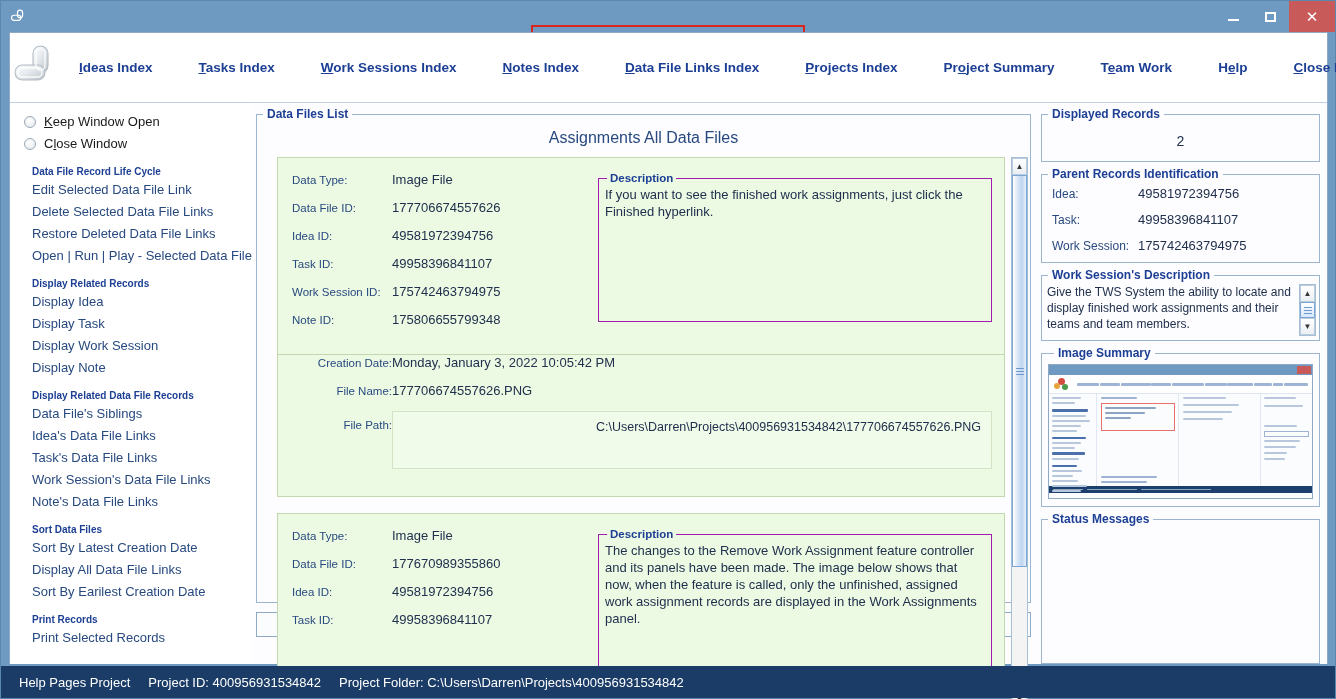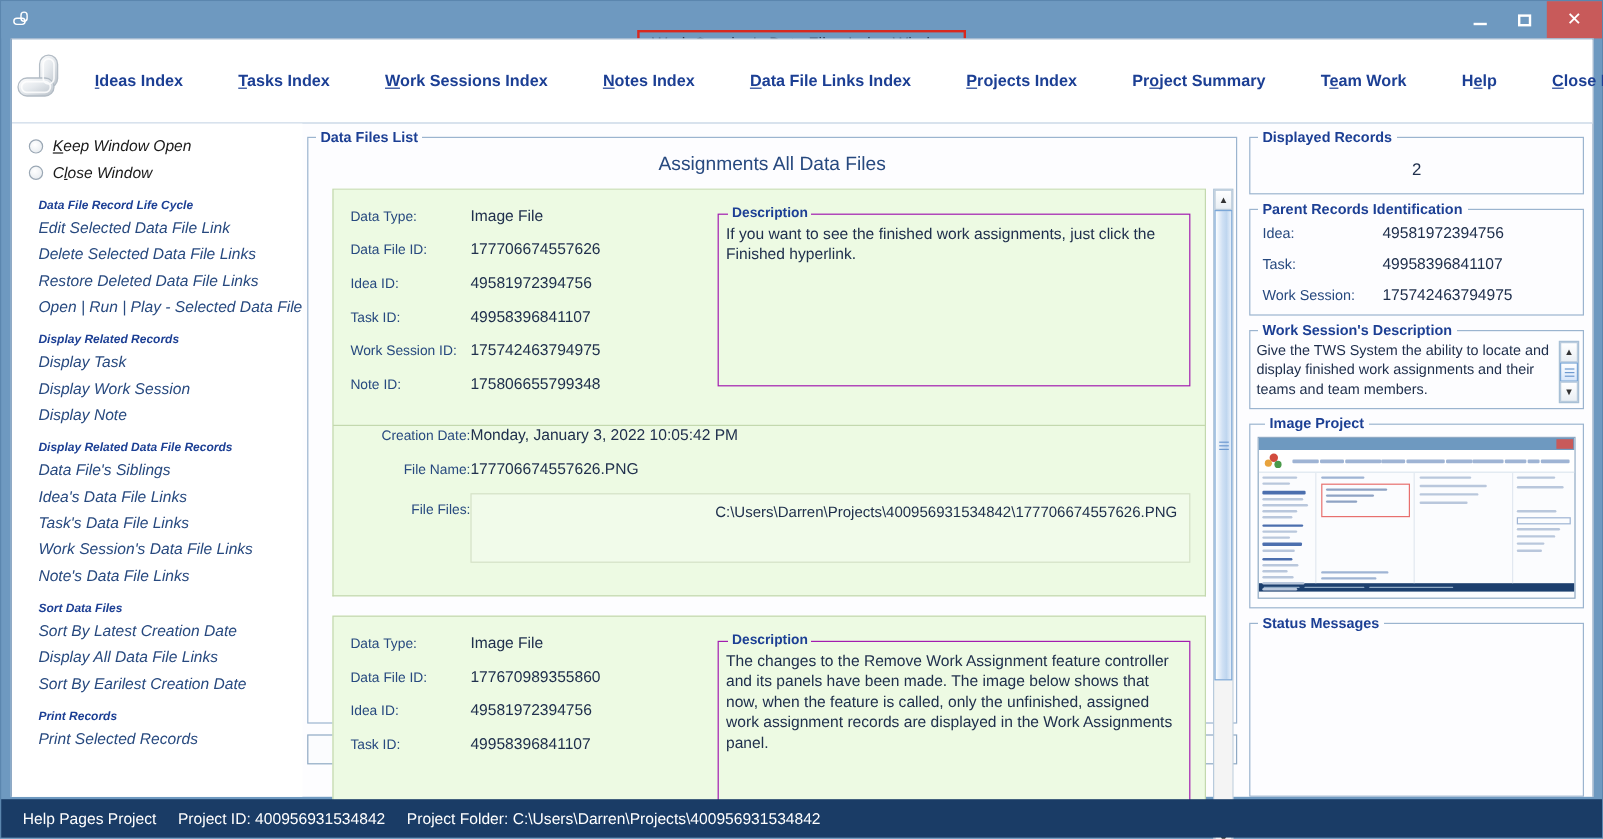--- a/index.html
+++ b/index.html
@@ -83,21 +83,20 @@
     position: relative;
     height: 561px;
     display: flex;
   }
   
   #sidebar {
     width: 242px; padding: 8px 0 0 14px;
     background: #ffffff;
     flex: 0 0 242px;
     overflow: hidden;
-    font-style: italic;
   }
   .radio-row {
     display: flex; align-items: center; gap: 8px;
     height: 21px; margin-bottom: 1px; cursor: pointer;
   }
   .radio-dot {
     width: 12px; height: 12px; border-radius: 50%;
     border: 1px solid #9aa7b4;
     background: radial-gradient(circle at 40% 35%, #ffffff 0%, #eef1f4 60%, #dfe4e9 100%);
   }
@@ -229,21 +228,21 @@
   
   #right {
     width: 290px; flex: 0 0 290px;
     padding: 4px 7px 0 4px;
     display: flex; flex-direction: column; gap: 5px;
   }
   #right fieldset.panel > legend { font-size: 12px; }
   #displayed-records { height: 40px; display:flex; align-items:center; justify-content:center;}
   #displayed-records-value { font-size: 14px; color: #20304d; }
   #parent-records { padding: 5px 0 9px 0; }
-  .pr-row { display: flex; align-items: flex-end; margin: 0 0 11px 10px; gap: 14px; }
+  .pr-row { display: flex; align-items: flex-end; margin: 0 0 11px 10px; }
   .pr-label { width: 86px; flex: 0 0 86px; font-size: 12px; color: #27497f; }
   .pr-value { font-size: 13px; color: #20304d; }
   #ws-desc-body { display: flex; padding: 2px 3px 4px 5px; }
   #ws-desc-text {
     flex: 1 1 auto; font-size: 12px; color: #20304d; line-height: 16px;
     padding-right: 4px;
   }
   #ws-scroll {
     width: 17px; flex: 0 0 17px; height: 52px;
     border: 1px solid #a8c0d6; background: #eef2f6;
@@ -374,20 +373,21 @@
           <span class="radio-label"><span>C</span><u>l</u><span>ose Window</span></span>
         </div>
 
         <div class="grp-head">Data File Record Life Cycle</div>
         <div class="side-link">Edit Selected Data File Link</div>
         <div class="side-link">Delete Selected Data File Links</div>
         <div class="side-link">Restore Deleted Data File Links</div>
         <div class="side-link">Open | Run | Play - Selected Data File</div>
 
         <div class="grp-head">Display Related Records</div>
+        <div class="side-link">Display Idea</div>
         <div class="side-link">Display Task</div>
         <div class="side-link">Display Work Session</div>
         <div class="side-link">Display Note</div>
 
         <div class="grp-head">Display Related Data File Records</div>
         <div class="side-link">Data File's Siblings</div>
         <div class="side-link">Idea's Data File Links</div>
         <div class="side-link">Task's Data File Links</div>
         <div class="side-link">Work Session's Data File Links</div>
         <div class="side-link">Note's Data File Links</div>
@@ -447,21 +447,21 @@
               <div class="record" style="margin-top:-16px; border-top:none; min-height:auto; display:block; padding-top:0;text-align:right;">
                 <div class="field-row">
                   <span class="field-label">Creation Date:</span>
                   <span class="field-value">Monday, January 3, 2022   10:05:42 PM</span>
                 </div>
                 <div class="field-row">
                   <span class="field-label">File Name:</span>
                   <span class="field-value">177706674557626.PNG</span>
                 </div>
                 <div class="field-row" style="align-items:flex-start;">
-                  <span class="field-label" style="padding-top:8px;">File Files:</span>
+                  <span class="field-label" style="padding-top:8px;">File Path:</span>
                   <span class="filepath-box">C:\Users\Darren\Projects\400956931534842\177706674557626.PNG</span>
                 </div>
               </div>
 
               <div class="record">
                 <div class="rec-left">
                   <div class="field-row">
                     <span class="field-label">Data Type:</span>
                     <span class="field-value">Image File</span>
                   </div>
@@ -551,21 +551,21 @@
                     <div></div>
                     <div></div>
                   </span>
               </div>
               <div class="vs-btn">▼</div>
             </div>
           </div>
         </fieldset>
 
         <fieldset class="panel" id="image-preview">
-          <legend>Image Project</legend>
+          <legend>Image Summary</legend>
           <div id="preview-shot">
             <div class="ps-title">
               <span class="ps-t"></span>
               <span class="ps-x"></span>
             </div>
             <div class="ps-nav">
               <span class="ps-logo">
                 <i style="width:7px;height:7px;background:#d24b3e;left:5px;top:0;"></i>
                 <i style="width:6px;height:6px;background:#e8a33d;left:1px;top:5px;"></i>
                 <i style="width:6px;height:6px;background:#4a9a4a;left:9px;top:6px;"></i>

